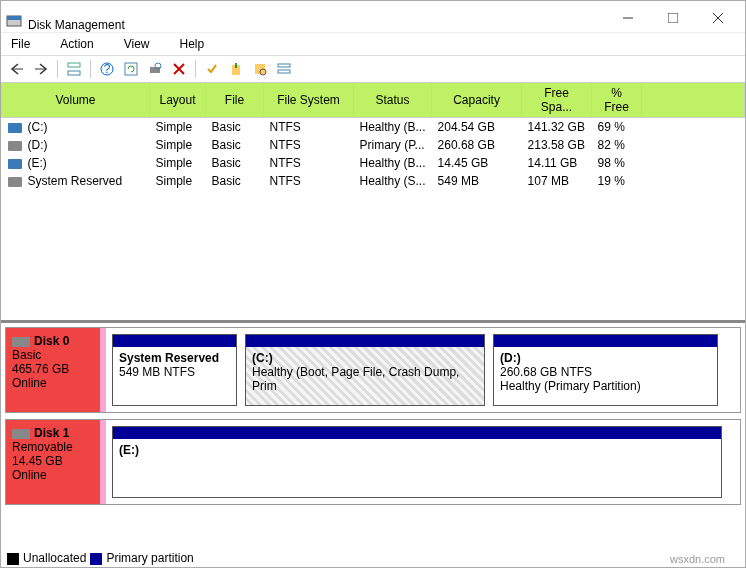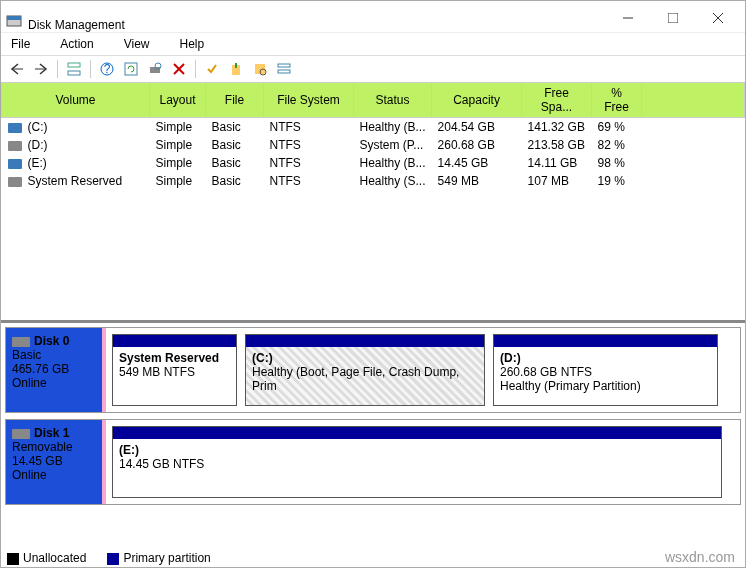--- a/index.html
+++ b/index.html
@@ -14,34 +14,34 @@
 .tbtn{width:20px;height:20px;display:flex;align-items:center;justify-content:center;border:1px solid transparent}
 .tsep{width:1px;height:18px;background:#ccc;margin:0 2px}
 .volumes{height:238px;border-bottom:1px solid #888;overflow:auto}
 table{border-collapse:collapse;width:100%}
 th{text-align:center;font-weight:400;border:1px solid #ccc;border-top:none;padding:3px 6px;background:#bef264;font-size:12px}
 td{padding:2px 6px;white-space:nowrap}
 .volico{display:inline-block;width:14px;height:10px;background:#3a7ab8;border-radius:1px;margin-right:6px;vertical-align:middle}
 .volico.gray{background:#888}
 .disks{height:195px;border-top:2px solid #888;overflow:auto;padding:4px;background:#fff}
 .diskrow{display:flex;border:1px solid #999;margin-bottom:6px;min-height:86px}
-.diskinfo{width:100px;border-right:4px solid #f9a8d4;padding:6px;background:#1d4ed8}
+.diskinfo{width:100px;border-right:6px solid #f9a8d4;padding:6px;background:#ef4444}
 .diskinfo .dname{font-weight:700}
 .diskico{display:inline-block;width:18px;height:10px;background:#888;border-radius:1px;margin-right:4px;vertical-align:middle}
 .parts{flex:1;display:flex;gap:8px;padding:6px}
 .part{border:1px solid #555;display:flex;flex-direction:column}
 .partbar{height:12px;background:#000099}
 .partbody{padding:4px 6px;flex:1}
 .partbody .pname{font-weight:700}
 .hatched{background:repeating-linear-gradient(45deg,#f5f5f5,#f5f5f5 3px,#ddd 3px,#ddd 6px)}
-.legend{position:absolute;bottom:2px;left:6px;display:flex;align-items:flex-start;gap:21px;font-size:12px}
+.legend{position:absolute;bottom:2px;left:6px;display:flex;align-items:flex-start;gap:4px;font-size:12px}
 .swb{width:12px;height:12px;display:inline-block;margin-right:4px;vertical-align:middle}
 .swb.black{background:#000}
 .swb.blue{background:#000099}
-.watermark{position:absolute;bottom:2px;right:10px;color:#999;font-size:14px}
+.watermark{position:absolute;bottom:2px;right:20px;color:#999;font-size:11px}
 </style>
 </head>
 <body>
 
 <div class="titlebar">
   <span>
     <svg width="16" height="16">
         <rect x="1" y="3" width="14" height="10" fill="#ccc" stroke="#555"></rect>
         <rect x="1" y="3" width="14" height="4" fill="#3a7ab8"></rect>
       </svg>
@@ -170,21 +170,21 @@
           <td>204.54 GB</td>
           <td>141.32 GB</td>
           <td>69 %</td>
           <td></td>
         </tr>
         <tr>
           <td><span class="volico gray"></span>(D:)</td>
           <td>Simple</td>
           <td>Basic</td>
           <td>NTFS</td>
-          <td>System (P...</td>
+          <td>Primary (P...</td>
           <td>260.68 GB</td>
           <td>213.58 GB</td>
           <td>82 %</td>
           <td></td>
         </tr>
         <tr>
           <td><span class="volico "></span>(E:)</td>
           <td>Simple</td>
           <td>Basic</td>
           <td>NTFS</td>
@@ -247,21 +247,20 @@
         <div><span class="diskico"></span><span class="dname">Disk 1</span></div>
         <div>Removable</div>
         <div>14.45 GB</div>
         <div>Online</div>
       </div>
       <div class="parts">
         <div class="part" style="width: 610px;">
           <div class="partbar"></div>
           <div class="partbody ">
             <div class="pname">(E:)</div>
-            <div>14.45 GB NTFS</div>
           </div>
         </div>
       </div>
     </div>
   </div>
 
 <div class="legend">
   <span><span class="swb black"></span><span>Unallocated</span></span>
   <span><span class="swb blue"></span><span>Primary partition</span></span>
 </div>

